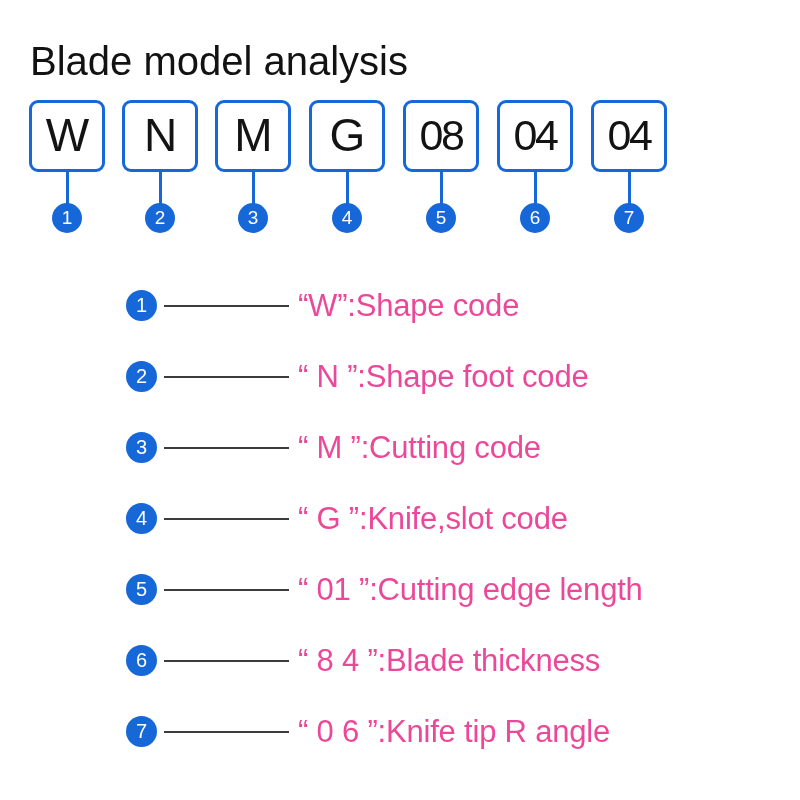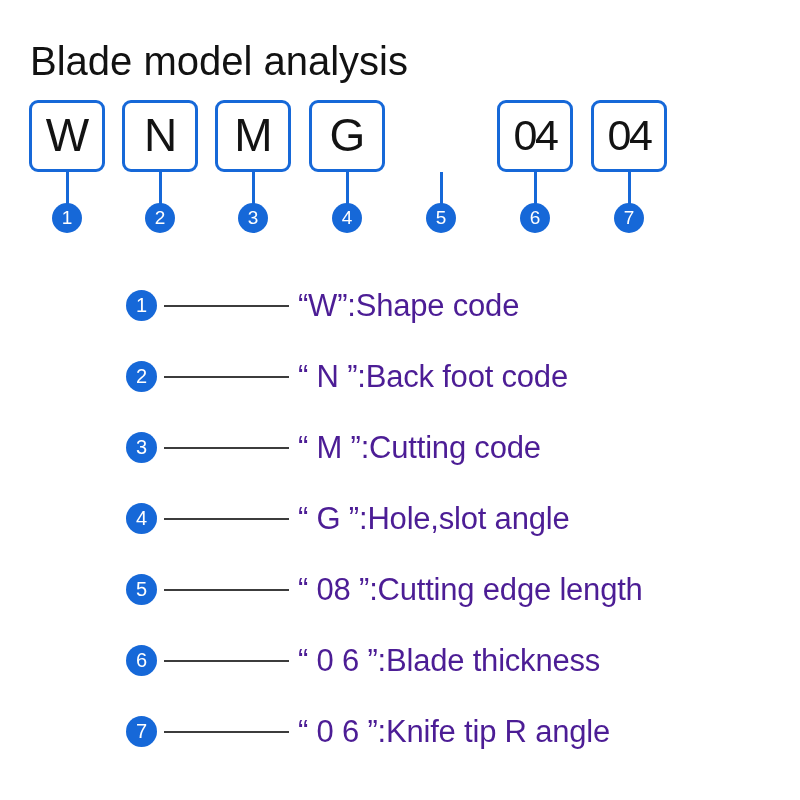--- a/index.html
+++ b/index.html
@@ -136,21 +136,21 @@
     width: 125px;
     height: 2px;
     background: #3c3c3c;
   }
   .legend-text {
     position: absolute;
     left: 172px;
     top: -2px;
     font-size: 31px;
     line-height: 36px;
-    color: #4c1d95;
+    color: #ec4899;
     white-space: nowrap;
     letter-spacing: -0.2px;
   }
 </style>
 </head>
 <body>
 
 <div id="page">
 
   <div class="page-title">Blade model analysis</div>
@@ -183,20 +183,23 @@
 
     <div class="code-slot" style="left:309px;">
       <div class="code-box">
         <span class="code-box-text">G</span>
       </div>
       <div class="code-stem"></div>
       <div class="code-badge">4</div>
     </div>
 
     <div class="code-slot" style="left:403px;">
+      <div class="code-box">
+        <span class="code-box-text narrow">08</span>
+      </div>
       <div class="code-stem"></div>
       <div class="code-badge">5</div>
     </div>
 
     <div class="code-slot" style="left:497px;">
       <div class="code-box">
         <span class="code-box-text narrow">04</span>
       </div>
       <div class="code-stem"></div>
       <div class="code-badge">6</div>
@@ -216,45 +219,45 @@
 
     <div class="legend-row" style="top:0px;">
       <div class="legend-badge">1</div>
       <div class="legend-leader"></div>
       <div class="legend-text">“W”:Shape code</div>
     </div>
 
     <div class="legend-row" style="top:71px;">
       <div class="legend-badge">2</div>
       <div class="legend-leader"></div>
-      <div class="legend-text">“ N ”:Back foot code</div>
+      <div class="legend-text">“ N ”:Shape foot code</div>
     </div>
 
     <div class="legend-row" style="top:142px;">
       <div class="legend-badge">3</div>
       <div class="legend-leader"></div>
       <div class="legend-text">“ M ”:Cutting code</div>
     </div>
 
     <div class="legend-row" style="top:213px;">
       <div class="legend-badge">4</div>
       <div class="legend-leader"></div>
-      <div class="legend-text">“ G ”:Hole,slot angle</div>
+      <div class="legend-text">“ G ”:Knife,slot code</div>
     </div>
 
     <div class="legend-row" style="top:284px;">
       <div class="legend-badge">5</div>
       <div class="legend-leader"></div>
-      <div class="legend-text">“ 08 ”:Cutting edge length</div>
+      <div class="legend-text">“ 01 ”:Cutting edge length</div>
     </div>
 
     <div class="legend-row" style="top:355px;">
       <div class="legend-badge">6</div>
       <div class="legend-leader"></div>
-      <div class="legend-text">“ 0 6 ”:Blade thickness</div>
+      <div class="legend-text">“ 8 4 ”:Blade thickness</div>
     </div>
 
     <div class="legend-row" style="top:426px;">
       <div class="legend-badge">7</div>
       <div class="legend-leader"></div>
       <div class="legend-text">“ 0 6 ”:Knife tip R angle</div>
     </div>
 
   </div>
 

